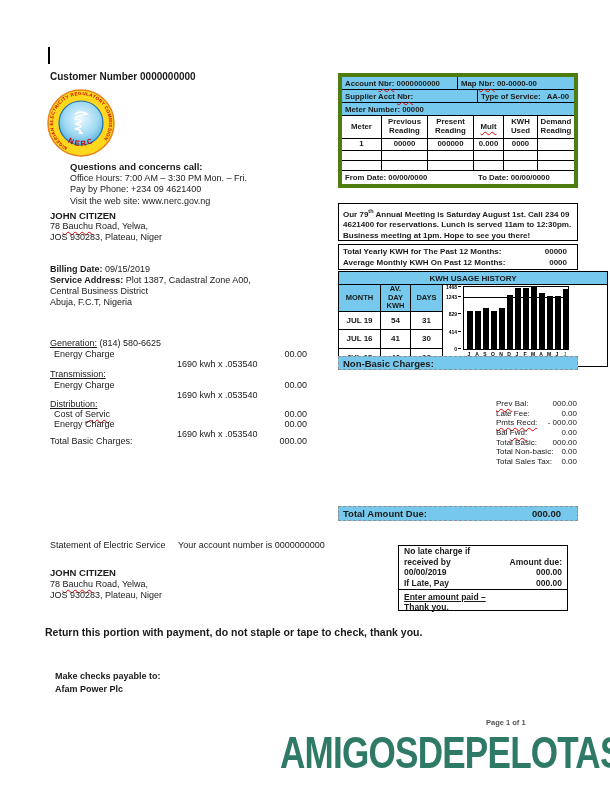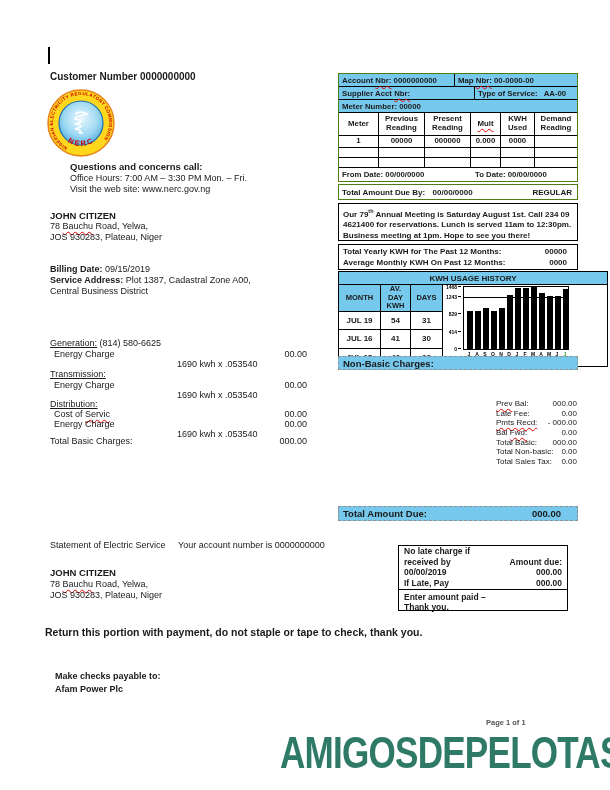--- a/index.html
+++ b/index.html
@@ -7,21 +7,21 @@
         font-family:"Liberation Sans",sans-serif;color:#1a1a1a;}
   .abs{position:absolute;}
   .b{font-weight:bold;}
   .sp{text-decoration:underline;text-decoration-style:wavy;text-decoration-color:#d00;
       text-decoration-thickness:1px;text-underline-offset:2px;}
   .ul{text-decoration:underline;}
   .pre{white-space:pre;}
   .bluebar{background:#76c9ec;border:1px dashed #8f8f8f;font-weight:bold;font-size:9.5px;
            padding:1px 4px;box-sizing:border-box;}
   
-  .acct{border:1px solid #4d7c0f;font-size:7.8px;font-weight:bold;box-sizing:border-box;background:#fff;}
+  .acct{border:4px solid #4d7c0f;font-size:7.8px;font-weight:bold;box-sizing:border-box;background:#fff;}
   .trow{display:flex;border-bottom:1px solid #000;align-items:center;box-sizing:border-box;}
   .trow:last-child{border-bottom:none;}
   .cell{box-sizing:border-box;padding:0 3px;white-space:pre;}
   .blue{background:#76c9ec;}
   .hcell{border-right:1px solid #000;display:flex;align-items:center;justify-content:center;
          text-align:center;white-space:pre-line;height:100%;box-sizing:border-box;line-height:1.1;}
   .hcell:last-child{border-right:none;}
   
   .chline{position:absolute;width:258px;height:11px;font-size:9px;}
   .chline .lbl{position:absolute;left:4px;top:0;white-space:pre;}
@@ -81,33 +81,35 @@
       </g>
       <text font-size="7.5" fill="#c00" font-weight="bold" letter-spacing="2">
         <textPath href="#ringbot" startOffset="30%">NERC</textPath>
       </text>
     </svg>
   </div>
 
   <div class="abs" style="left:50px;top:161px;font-size:9px;line-height:11.5px;margin-left:20px;">
     <div class="b" style="font-size:9.5px;">Questions and concerns call:</div>
     <div>Office Hours: 7:00 AM – 3:30 PM Mon. – Fri.</div>
+    <div>Pay by Phone: +234 09 4621400</div>
     <div>Visit the web site: www.nerc.gov.ng</div>
   </div>
 
   <div class="abs" style="left:50px;top:210px;font-size:9px;line-height:11px;">
     <div class="b" style="font-size:9.5px;">JOHN CITIZEN</div>
     <div><span class="pre">78 </span><span class="sp">Bauchu</span><span class="pre"> Road, Yelwa,</span></div>
     <div>JOS 930283, Plateau, Niger</div>
   </div>
 
   <div class="abs" style="left:50px;top:264px;font-size:9px;line-height:11px;">
     <div><span class="b">Billing Date:</span><span class="pre"> 09/15/2019</span></div>
     <div><span class="b">Service Address:</span><span class="pre"> Plot 1387, Cadastral Zone A00,</span></div>
     <div>Central Business District</div>
+    <div>Abuja, F.C.T, Nigeria</div>
   </div>
 
 
   <div class="chhead" style="top:338px;"><span class="ul">Generation:</span><span class="pre"> (814) 580-6625</span></div>
   <div class="chline" style="left:50px;top:349px;">
     <span class="lbl">Energy Charge</span>
     <span class="frm">1690 kwh x .053540</span>
     <span class="amt">00.00</span>
   </div>
   <div class="chhead" style="top:369px;"><span class="ul">Transmission:</span></div>
@@ -178,25 +180,20 @@
         <div class="hcell" style="width:30px;"></div>
         <div class="hcell" style="width:34px;"></div>
         <div class="hcell" style="flex:1;"></div>
     </div>
     <div class="trow" style="height:13px;position:relative;">
       <span class="cell">From Date: 00/00/0000</span>
       <span class="cell" style="position:absolute;left:133px;">To Date: 00/00/0000</span>
     </div>
   </div>
 
-  <div class="abs acct" style="left:338px;top:184px;width:240px;height:16px;display:flex;align-items:center;font-size:8px;">
-    <span class="cell">Total Amount Due By:</span>
-    <span class="cell" style="padding:0;">  00/00/0000</span>
-    <span class="cell" style="margin-left:auto;padding-right:5px;">REGULAR</span>
-  </div>
 
   <div class="abs" style="left:338px;top:203px;width:240px;height:38px;border:1px solid #000;box-sizing:border-box;padding:2px 4px;font-size:8px;font-weight:bold;line-height:10.5px;">
     <span>Our 79</span><sup style="font-size:5.5px;">th</sup><span> Annual Meeting is Saturday August 1st. Call 234 09 4621400 for reservations. Lunch is served 11am to 12:30pm. Business meeting at 1pm. Hope to see you there!</span>
   </div>
 
   <div class="abs" style="left:338px;top:244px;width:240px;height:26px;border:1px solid #000;box-sizing:border-box;padding:1px 4px;font-size:8px;font-weight:bold;">
     <div style="display:flex;height:11px;align-items:center;">
       <span>Total Yearly KWH for The Past 12 Months:</span>
       <span style="margin-left:auto;padding-right:6px;">00000</span>
     </div>
@@ -348,21 +345,21 @@
         <span class="v">Amount due:</span>
       </div>
     <div class="rrow">
         <span>00/00/2019</span>
         <span class="v">000.00</span>
       </div>
     <div class="rrow" style="border-bottom:1px solid #000;height:11.5px;">
         <span>If Late, Pay</span>
         <span class="v">000.00</span>
       </div>
-    <div class="rrow" style="height:10px;margin-top:2px;">
+    <div class="rrow" style="height:10px;margin-top:2px;text-decoration:underline;">
         <span>Enter amount paid –</span>
       </div>
     <div class="rrow" style="height:10px;">
         <span>Thank you.</span>
       </div>
   </div>
 
   <div class="abs" style="left:45px;top:626px;font-size:10.5px;font-weight:600;">Return this portion with payment, do not staple or tape to check, thank you.</div>
 
   <div class="abs b" style="left:55px;top:671px;font-size:9px;">Make checks payable to:</div>

